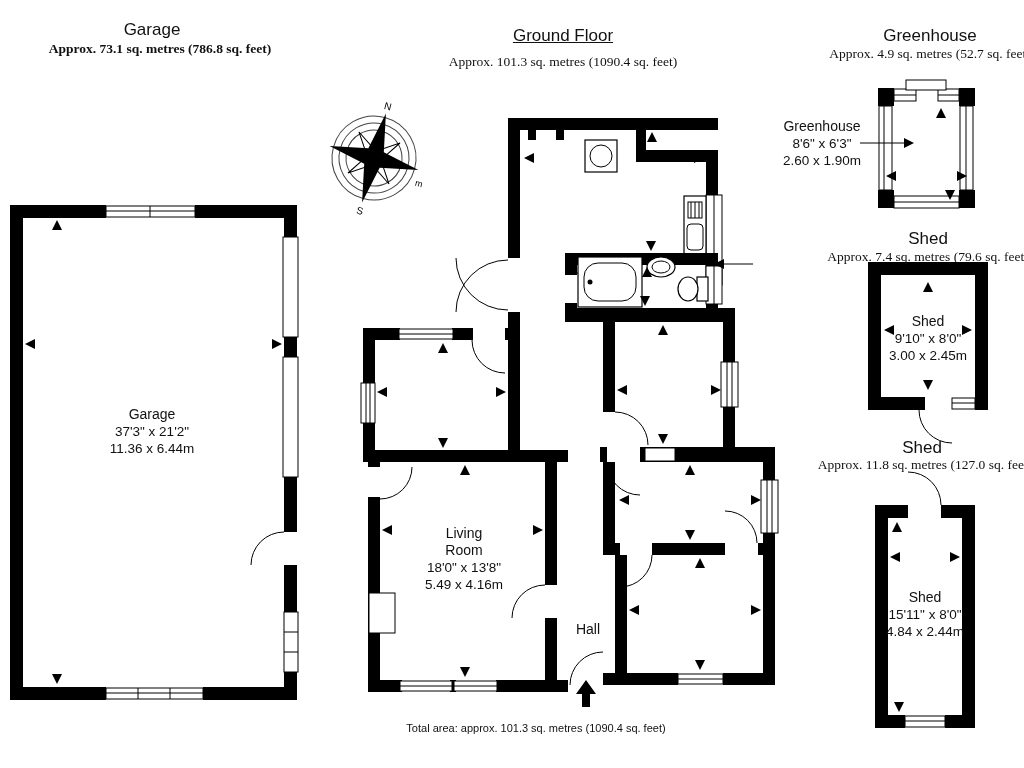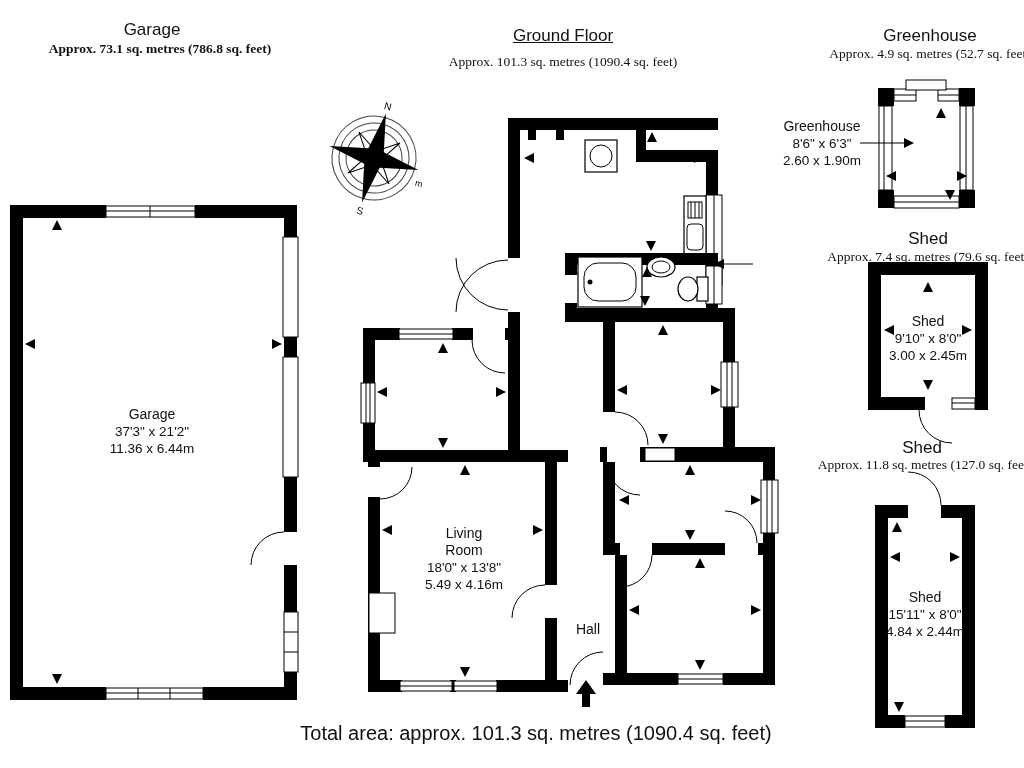--- a/index.html
+++ b/index.html
@@ -7,21 +7,21 @@
   #plan{position:relative;width:1024px;height:768px;}
   svg{position:absolute;left:0;top:0;}
   .lbl{position:absolute;text-align:center;transform:translateX(-50%);line-height:17px;
     font-size:13.5px;white-space:nowrap;}
   .lbl .rname{font-size:14px;}
   .hdr-title{position:absolute;text-align:center;transform:translateX(-50%);
     font-size:17px;white-space:nowrap;}
   .hdr-approx{position:absolute;text-align:center;transform:translateX(-50%);
     font-family:"Liberation Serif",serif;font-size:13.5px;white-space:nowrap;}
   .total{position:absolute;text-align:center;transform:translateX(-50%);
-    font-size:20px;white-space:nowrap;}
+    font-size:11px;white-space:nowrap;}
   .wall{fill:#000;stroke:none;}
   .win{fill:#fff;stroke:#000;stroke-width:1;}
   .thin{stroke:#000;stroke-width:1;fill:none;}
   .fix{fill:#fff;stroke:#000;stroke-width:1.2;}
   .arr{fill:#000;stroke:none;}
 </style>
 </head>
 <body>
 
 <div id="plan">

